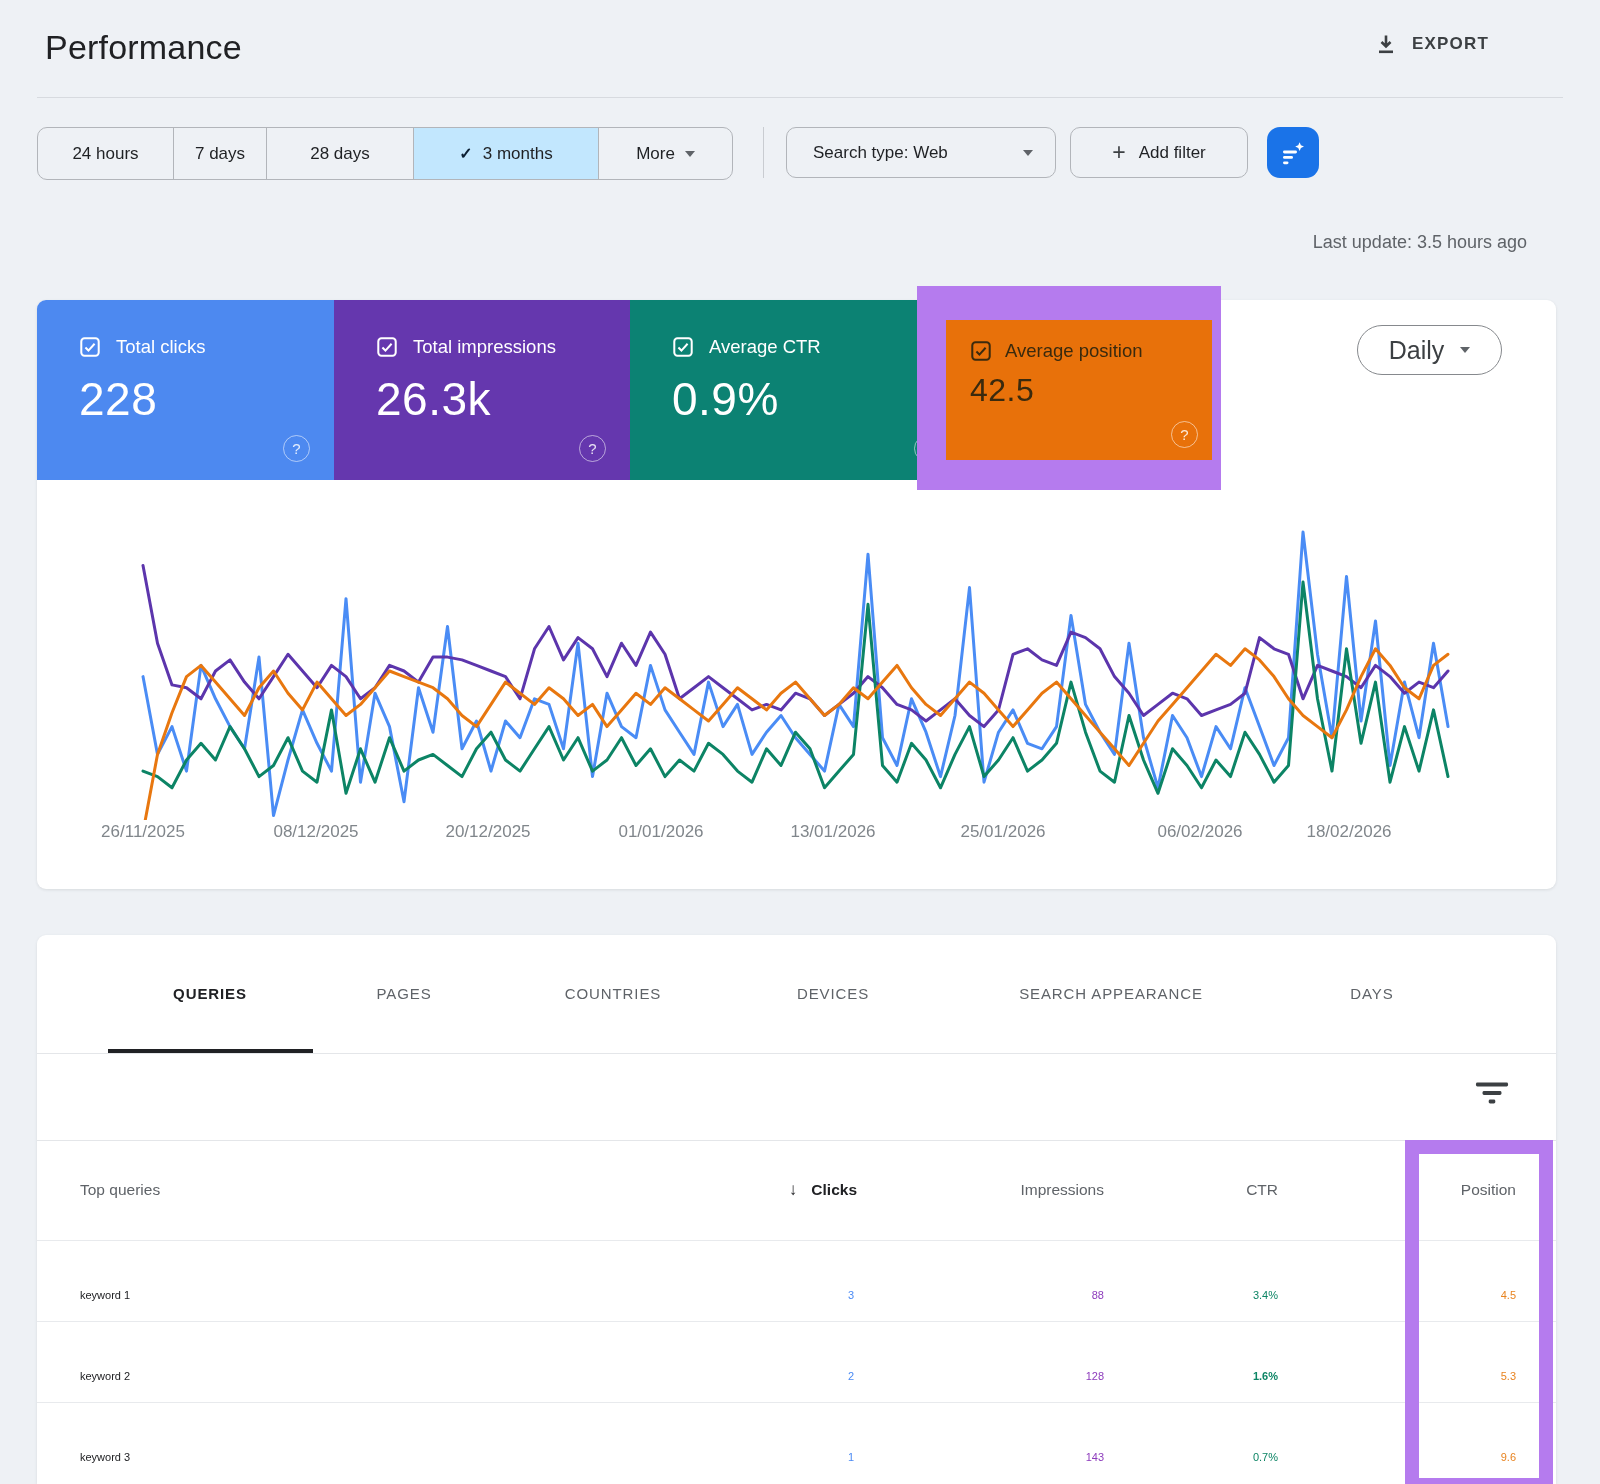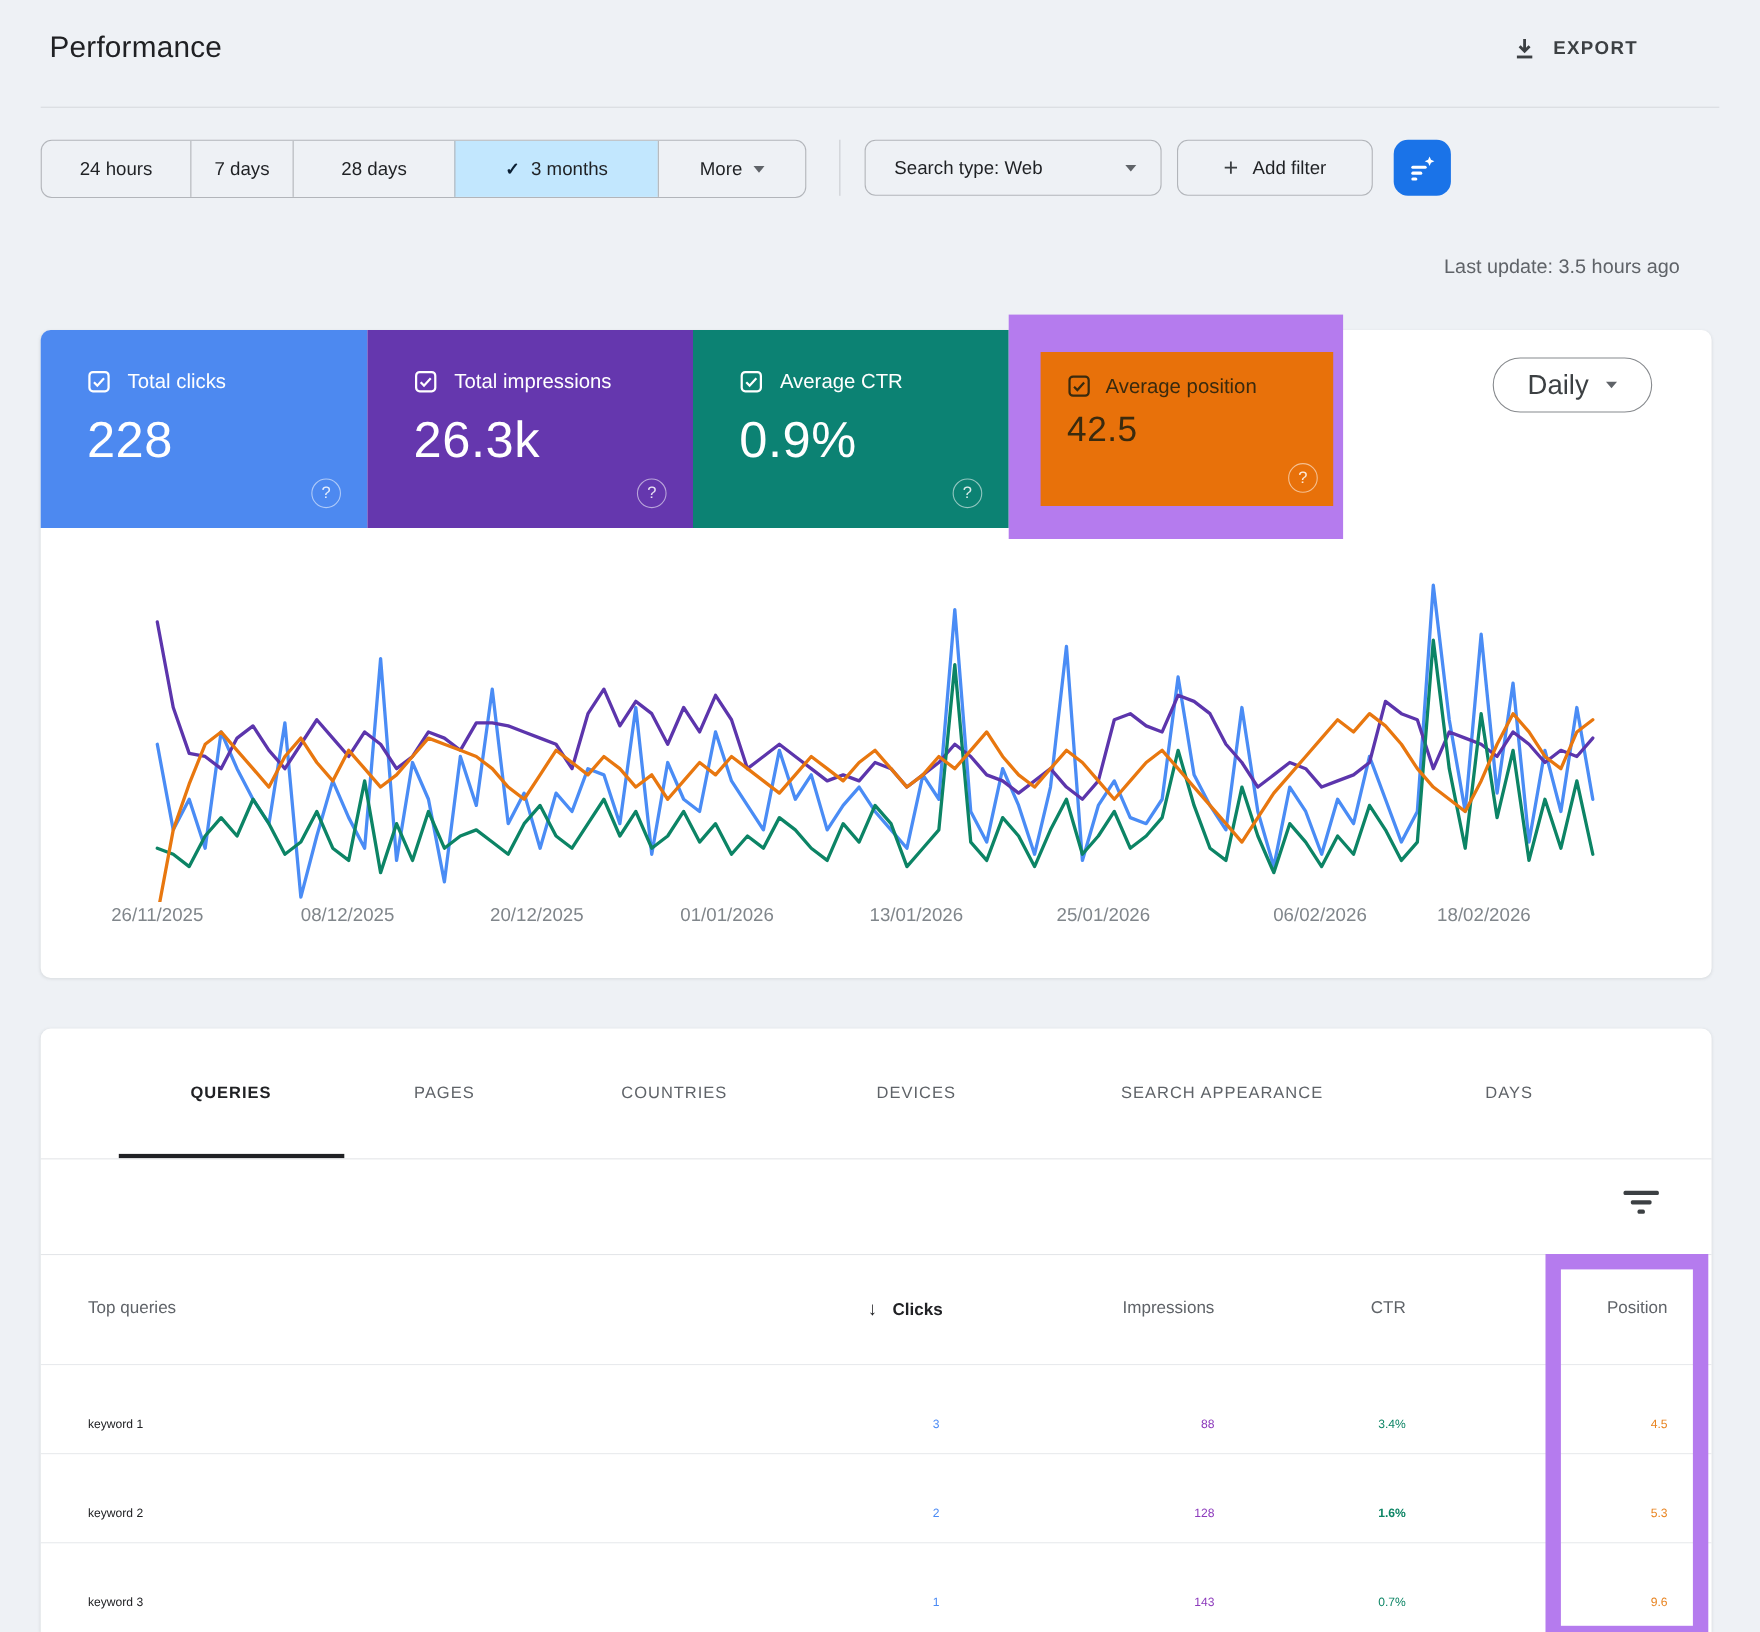--- a/index.html
+++ b/index.html
@@ -6,21 +6,21 @@
   body{
     width:1600px;height:1484px;position:relative;overflow:hidden;
     background:#eef1f5;
     font-family:"Liberation Sans", sans-serif;
     color:#202124;
     -webkit-font-smoothing:antialiased;
   }
   .abs{position:absolute;}
 
   
-  .page-title{left:45px;top:28px;font-size:27px;font-weight:500;color:#202124;letter-spacing:.2px;}
+  .page-title{left:45px;top:28px;font-size:34px;font-weight:500;color:#202124;letter-spacing:.2px;}
   .export-btn{left:1368px;top:26px;display:flex;align-items:center;gap:14px;background:none;border:none;
     font-family:inherit;font-size:17px;font-weight:700;color:#3c4043;letter-spacing:1.2px;cursor:pointer;padding:6px;}
   .hdr-divider{left:37px;top:97px;width:1526px;height:1px;background:#d7dadf;}
 
   
   .seg{left:37px;top:127px;height:51px;display:flex;border:1px solid #b2b5ba;border-radius:10px;overflow:hidden;background:transparent;}
   .seg-item{display:flex;align-items:center;justify-content:center;font-size:17px;color:#1f2124;cursor:pointer;
     border-left:1px solid #b2b5ba;box-sizing:border-box;gap:10px;}
   .seg-item:first-child{border-left:none;}
   .seg-item .chk{font-size:16px;font-weight:600;color:#0b1f33;}
@@ -172,21 +172,21 @@
         <svg width="22" height="22" viewBox="0 0 24 24">
           <rect x="2.5" y="2.5" width="19" height="19" rx="3.5" fill="none" stroke="currentColor" stroke-width="2.2"></rect>
           <path d="M7 12.6l3.3 3.3 6.7-7.4" fill="none" stroke="currentColor" stroke-width="2.2"></path>
         </svg>
         <span class="card-label">Total impressions</span>
       </div>
       <div class="card-value">26.3k</div>
       <div class="help-badge">?</div>
     </div>
 
-    <div class="card pos2" style="background: rgb(12, 130, 115); color: rgb(255, 255, 255);">
+    <div class="card pos2" style="background: rgb(12, 130, 115); color: rgb(255, 255, 255); padding-left: 48px;">
       <div class="card-top">
         <svg width="22" height="22" viewBox="0 0 24 24">
           <rect x="2.5" y="2.5" width="19" height="19" rx="3.5" fill="none" stroke="currentColor" stroke-width="2.2"></rect>
           <path d="M7 12.6l3.3 3.3 6.7-7.4" fill="none" stroke="currentColor" stroke-width="2.2"></path>
         </svg>
         <span class="card-label">Average CTR</span>
       </div>
       <div class="card-value">0.9%</div>
       <div class="help-badge">?</div>
     </div>

